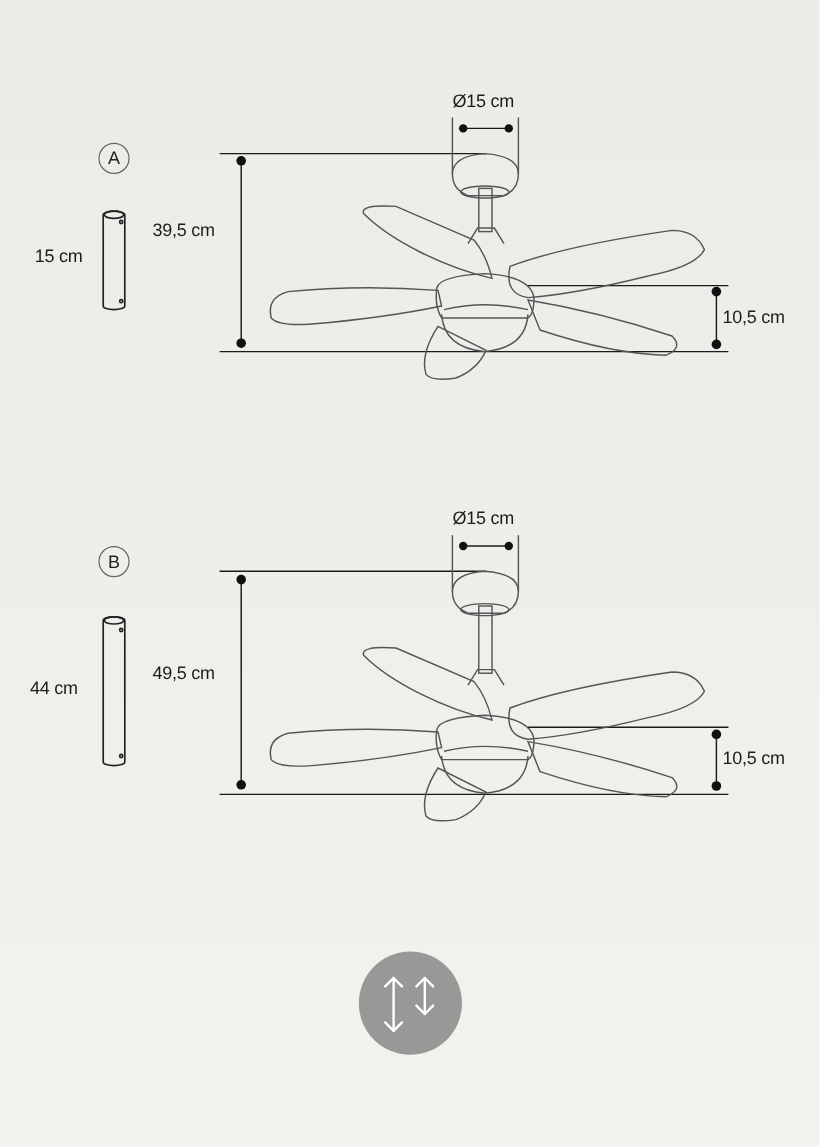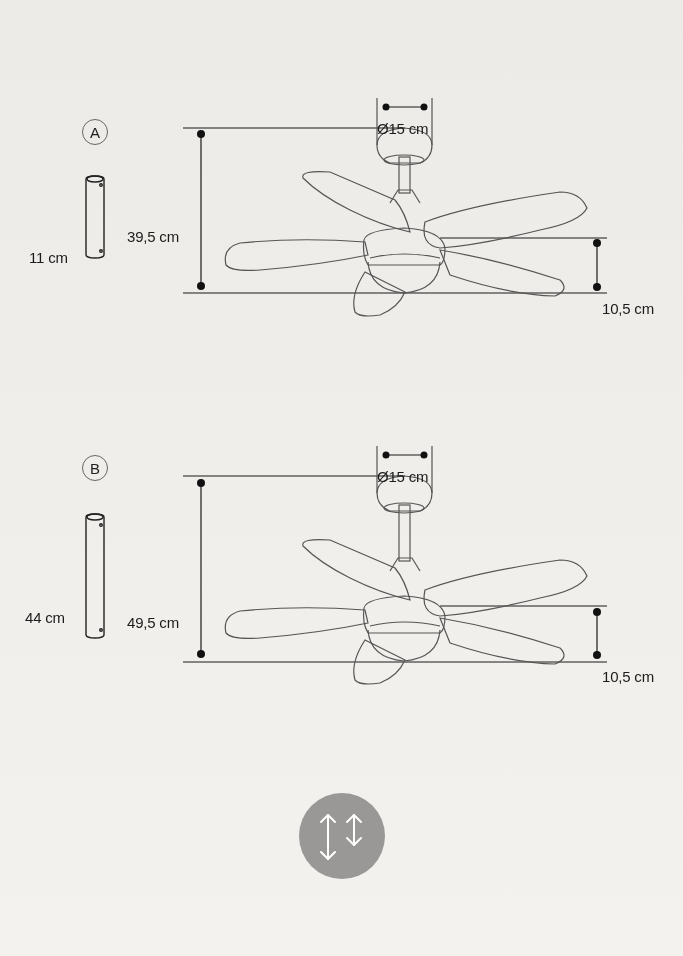--- a/index.html
+++ b/index.html
@@ -1,19 +1,19 @@
 <!DOCTYPE html>
 <html><head>
 <meta charset="utf-8">
 <style>
   html,body{margin:0;padding:0;}
   body{width:683px;height:956px;overflow:hidden;background:linear-gradient(180deg,#ecebe8 0%,#efeeeb 50%,#f3f2ef 100%);font-family:"Liberation Sans",sans-serif;color:#1a1a1a;position:relative;}
   .diagram{position:absolute;left:0;width:683px;height:300px;}
   .diagram svg{position:absolute;left:0;top:0;}
-  .lbl{position:absolute;font-size:15px;color:#1c1c1c;white-space:nowrap;letter-spacing:-0.2px;margin-top:44px;}
+  .lbl{position:absolute;font-size:15px;color:#1c1c1c;white-space:nowrap;letter-spacing:-0.2px;}
   .badge{position:absolute;width:26px;height:26px;border:1px solid #666;border-radius:50%;box-sizing:border-box;font-size:15px;display:flex;align-items:center;justify-content:center;color:#222;}
   .height-icon{position:absolute;left:299px;top:793px;width:86px;height:86px;border-radius:50%;background:#999897;}
 </style>
 </head>
 <body>
 
 <div class="diagram" style="top:60px;">
   <svg width="683" height="300" viewBox="0 60 683 300">
 
     <g fill="none" stroke="#222" stroke-width="1.4">
@@ -51,21 +51,21 @@
       <path d="M425,222 Q470,205 560,192 Q580,192 587,208 Q580,222 540,230 Q480,245 440,248 Q420,245 425,222Z"></path>
       <path d="M365,242 Q300,237 240,243 Q222,248 226,265 Q232,272 260,270 Q320,265 368,255Z"></path>
       <path d="M440,250 Q500,260 560,280 Q570,290 555,296 Q510,295 450,275Z"></path>
       <path d="M365,272 Q350,295 355,312 Q360,318 380,315 Q398,308 405,292Z"></path>
       <path d="M364,240 Q366,230 404,228 Q442,230 445,248 Q445,262 440,265 L368,265 Q362,255 364,240Z"></path>
       <path d="M368,262 Q370,290 404,293 Q438,290 440,262"></path>
       <path d="M370,258 Q404,250 440,258"></path>
     </g>
   </svg>
   <div class="badge" style="left:82px;top:59px;">A</div>
-  <div class="lbl" style="left:29px;top:145px;">11 cm</div>
+  <div class="lbl" style="left:29px;top:145px;">15 cm</div>
   <div class="lbl" style="left:127px;top:124px;">39,5 cm</div>
   <div class="lbl" style="left:377px;top:16px;">Ø15 cm</div>
   <div class="lbl" style="left:602px;top:196px;">10,5 cm</div>
 </div>
 
 <div class="diagram" style="top:408px;">
   <svg width="683" height="300" viewBox="0 408 683 300">
     <g fill="none" stroke="#222" stroke-width="1.4">
       <rect x="86" y="514" width="18" height="124" rx="9" ry="3"></rect>
       <ellipse cx="95" cy="517" rx="8" ry="3"></ellipse>
@@ -100,21 +100,21 @@
       <path d="M365,610 Q300,605 240,611 Q222,616 226,633 Q232,640 260,638 Q320,633 368,623Z"></path>
       <path d="M440,618 Q500,628 560,648 Q570,658 555,664 Q510,663 450,643Z"></path>
       <path d="M365,640 Q350,663 355,680 Q360,686 380,683 Q398,676 405,660Z"></path>
       <path d="M364,608 Q366,598 404,596 Q442,598 445,616 Q445,630 440,633 L368,633 Q362,623 364,608Z"></path>
       <path d="M368,630 Q370,658 404,661 Q438,658 440,630"></path>
       <path d="M370,626 Q404,618 440,626"></path>
     </g>
   </svg>
   <div class="badge" style="left:82px;top:47px;">B</div>
   <div class="lbl" style="left:25px;top:157px;">44 cm</div>
-  <div class="lbl" style="left:127px;top:162px;">49,5 cm</div>
+  <div class="lbl" style="left:127px;top:145px;">49,5 cm</div>
   <div class="lbl" style="left:377px;top:16px;">Ø15 cm</div>
   <div class="lbl" style="left:602px;top:216px;">10,5 cm</div>
 </div>
 
 <div class="height-icon">
   <svg width="86" height="86" viewBox="0 0 86 86">
     <g fill="none" stroke="#fff" stroke-width="2" stroke-linecap="round" stroke-linejoin="round">
       <line x1="29" y1="22" x2="29" y2="66"></line>
       <polyline points="22,29 29,22 36,29"></polyline>
       <polyline points="22,59 29,66 36,59"></polyline>

